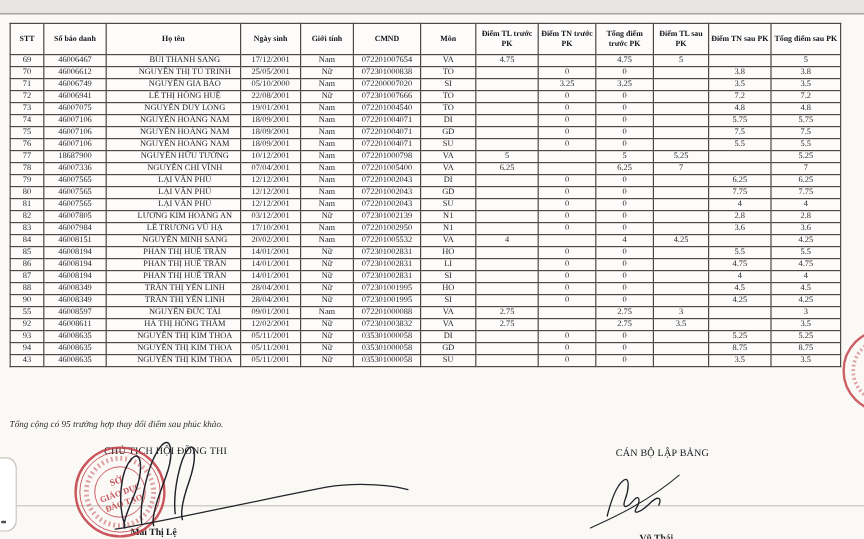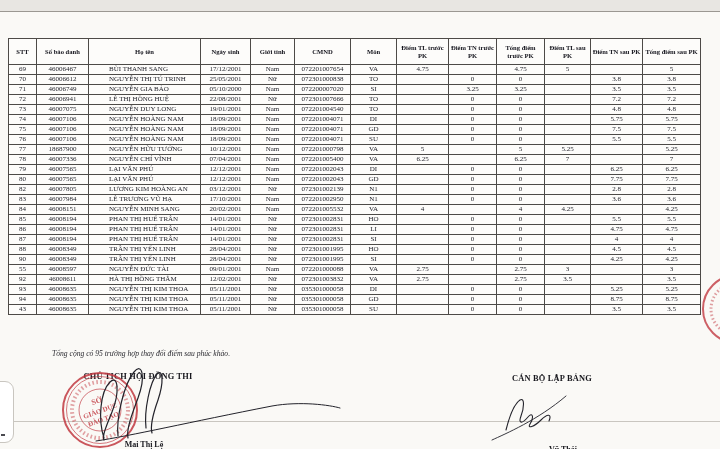--- a/index.html
+++ b/index.html
@@ -12,40 +12,39 @@
     color:#1e1e24;
   }
   .top-band {
     position:absolute; left:0; top:0; width:720px; height:12px;
     background:#e8e6e2; border-bottom:1px solid #9b9892;
   }
   .doc-table {
     position:absolute; left:8px; top:19px; width:692px;
     border-collapse:collapse; table-layout:fixed;
     background:#fdfcfa;
-    margin-top:19px;
   }
   .doc-table th, .doc-table td {
     border:1px solid #4d4a47;
     font-size:7px; line-height:1.15;
     text-align:center; vertical-align:middle;
     padding:0 1px; overflow:hidden;
   }
   .doc-table th {
     font-weight:bold; font-size:6.6px; height:26px; color:#14141c;
   }
   .doc-table td { height:10px; white-space:nowrap; color:#24242c; }
-  .doc-table td.name-cell { text-align:left; padding-left:20px; }
+  .doc-table td.name-cell { text-align:center; padding-left:20px; }
   .summary-line {
     position:absolute; left:8px; top:349px;
-    font-style:italic; font-size:7.6px; color:#2a2a30;margin-left:44px;
+    font-style:italic; font-size:7.6px; color:#2a2a30;
   }
   .sig-block { position:absolute; text-align:center; }
-  .sig-title { font-weight:bold; font-size:8.4px; letter-spacing:.2px; color:#17171d; }
-  .sig-name  { font-weight:bold; font-size:8px; color:#17171d;padding-left:32px; }
+  .sig-title { font-weight:normal; font-size:8.4px; letter-spacing:.2px; color:#17171d; }
+  .sig-name  { font-weight:bold; font-size:8px; color:#17171d; }
   .sig-left-title  { left:58px;  top:365px; width:160px; }
   .sig-left-name   { left:58px;  top:433px; width:140px; }
   .sig-right-title { left:472px; top:367px; width:160px; }
   .sig-right-name  { left:472px; top:438px; width:150px; }
   .page-line {
     position:absolute; left:0; top:421px; width:720px; height:1px;
     background:#c9c6c0;
   }
   .corner-tab {
     position:absolute; left:-8px; top:381px; width:22px; height:62px;
@@ -274,20 +273,35 @@
         <td>072201002043</td>
         <td>GD</td>
         <td></td>
         <td>0</td>
         <td>0</td>
         <td></td>
         <td>7.75</td>
         <td>7.75</td>
       </tr>
       <tr>
+        <td>81</td>
+        <td>46007565</td>
+        <td class="name-cell">LẠI VĂN PHÚ</td>
+        <td>12/12/2001</td>
+        <td>Nam</td>
+        <td>072201002043</td>
+        <td>SU</td>
+        <td></td>
+        <td>0</td>
+        <td>0</td>
+        <td></td>
+        <td>4</td>
+        <td>4</td>
+      </tr>
+      <tr>
         <td>82</td>
         <td>46007805</td>
         <td class="name-cell">LƯƠNG KIM HOÀNG AN</td>
         <td>03/12/2001</td>
         <td>Nữ</td>
         <td>072301002139</td>
         <td>N1</td>
         <td></td>
         <td>0</td>
         <td>0</td>

